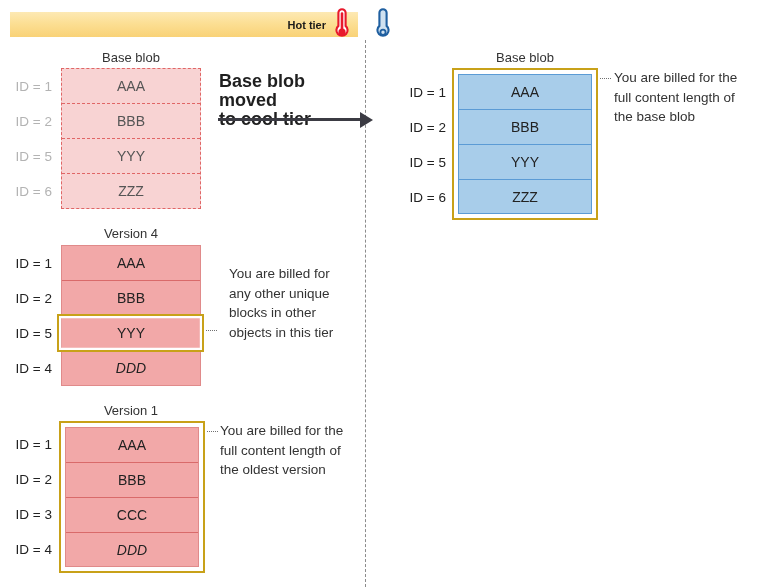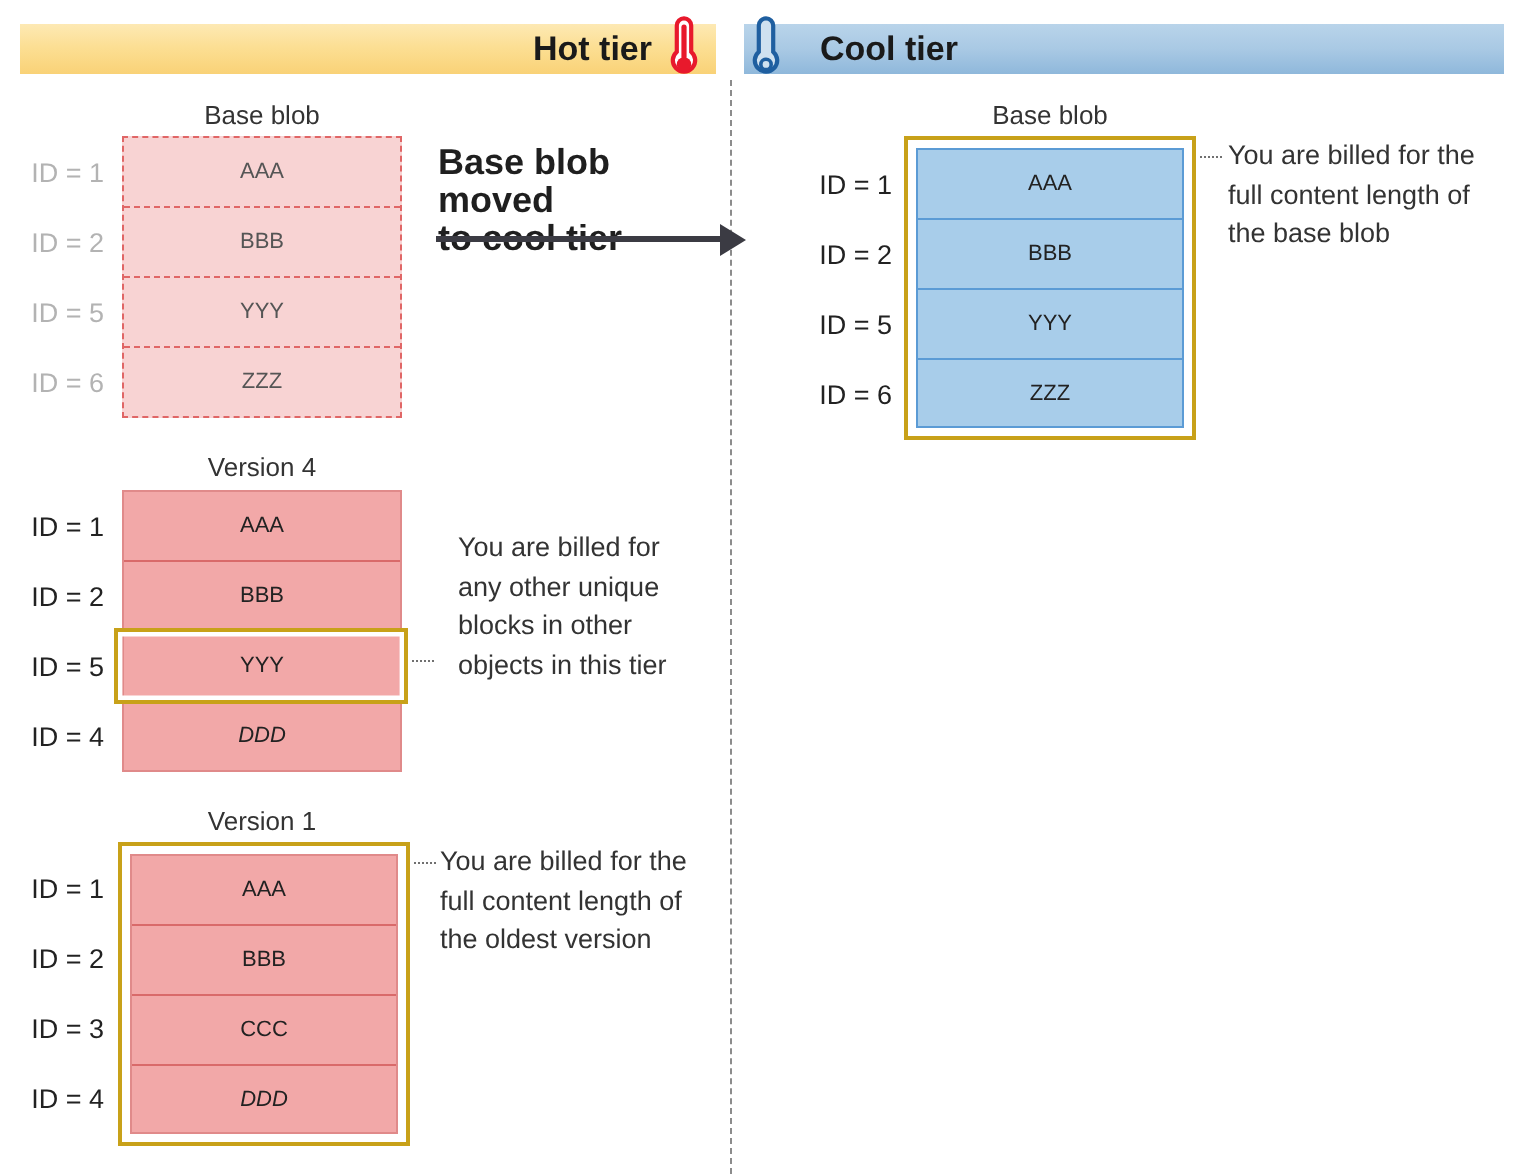--- a/index.html
+++ b/index.html
@@ -20,21 +20,21 @@
     left: 0; top: 0;
     width: 762px; height: 587px;
   }
 
   
   .tier-bar {
     position: absolute;
     height: 25px;
     display: flex;
     align-items: center;
-    font-size: 17px;
+    font-size: 11px;
     font-weight: bold;
     color: #1a1a1a;
   }
   .tier-bar.hot {
     left: 10px; top: 12px; width: 348px;
     background: linear-gradient(to bottom, #fde9b4 0%, #fcdf94 45%, #f9d277 100%);
     justify-content: flex-end;
     padding-right: 32px;
     box-sizing: border-box;
   }
@@ -74,21 +74,21 @@
   }
   .blob-table {
     position: absolute;
     box-sizing: border-box;
   }
   .blob-row {
     box-sizing: border-box;
     display: flex;
     align-items: center;
     justify-content: center;
-    font-size: 11px;
+    font-size: 14px;
     color: #333333;
   }
 
   
   .faded .blob-table { border: 1.4px dashed #e06666; background: #f8d3d3; }
   .faded .blob-row { border-bottom: 1.4px dashed #e06666; color: #555555; }
   .faded .blob-row:last-child { border-bottom: none; }
   .faded .id-label { color: #b3b3b3; }
 
   
@@ -165,23 +165,20 @@
 
   <div class="tier-bar hot">
     <span>Hot tier</span>
   </div>
   <svg class="thermo hot" viewBox="0 0 16 33">
     <path d="M8 2.2 a3.6 3.6 0 0 1 3.6 3.6 v13.1 a5.6 5.6 0 1 1 -7.2 0 v-13.1 a3.6 3.6 0 0 1 3.6 -3.6 z" fill="#ffffff" stroke="#e8192c" stroke-width="2.1"></path>
     <path d="M8 6.6 v14.6" stroke="#e8192c" stroke-width="2.6" stroke-linecap="round"></path>
     <circle cx="8" cy="25.2" r="3.6" fill="#e8192c"></circle>
   </svg>
 
-  <div class="tier-bar cool">
-    <span>Cool tier</span>
-  </div>
   <svg class="thermo cool" viewBox="0 0 16 33">
     <path d="M8 2.2 a3.6 3.6 0 0 1 3.6 3.6 v13.1 a5.6 5.6 0 1 1 -7.2 0 v-13.1 a3.6 3.6 0 0 1 3.6 -3.6 z" fill="#cfe1f0" stroke="#1f5fa0" stroke-width="2.1"></path>
     <circle cx="8" cy="25.2" r="2.6" fill="none" stroke="#1f5fa0" stroke-width="1.8"></circle>
   </svg>
 
   <div class="divider"></div>
 
   <div class="blob-group faded">
     <div class="blob-title" style="left:61px; top:50px; width:140px;">Base blob</div>
 

